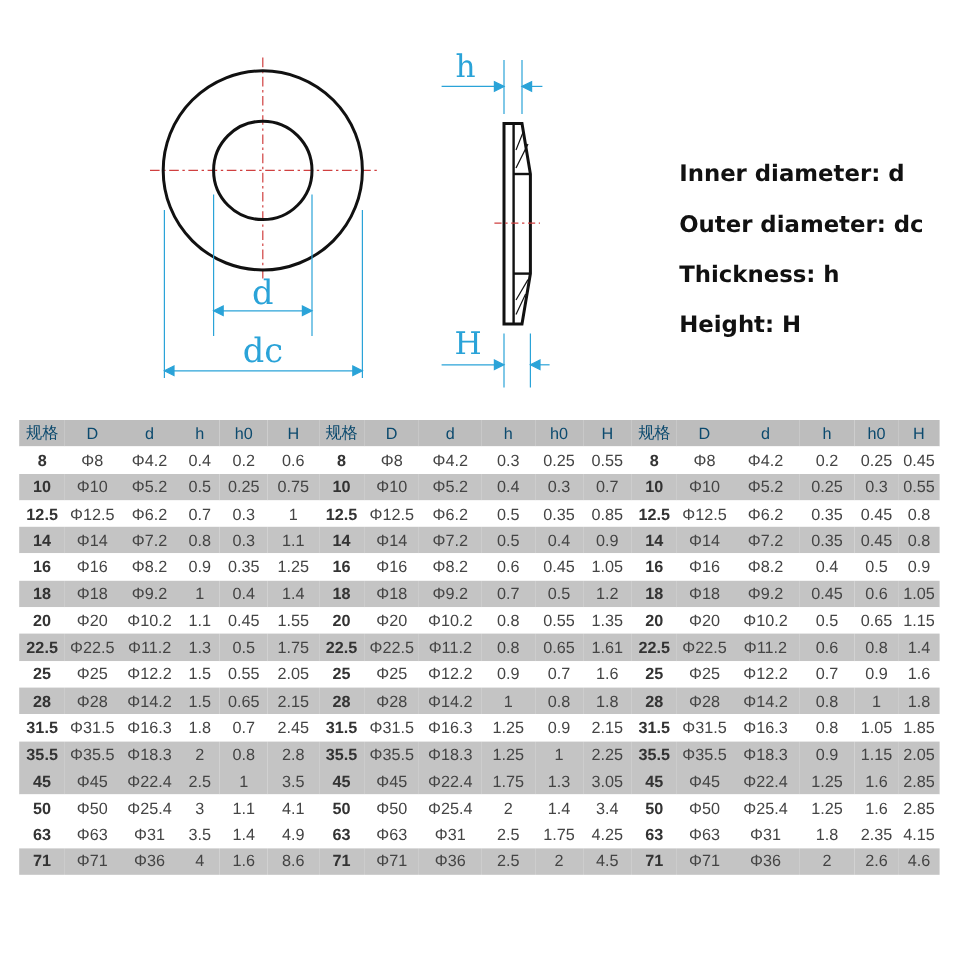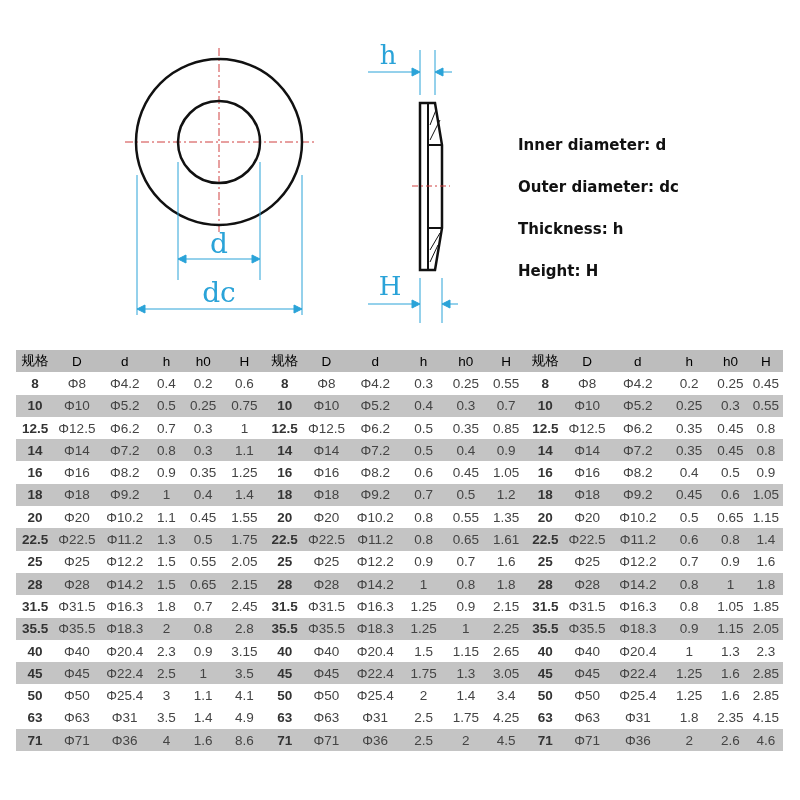--- a/index.html
+++ b/index.html
@@ -1,22 +1,22 @@
 <!DOCTYPE html>
 <html><head>
 <meta charset="utf-8">
 <style>
   html,body{margin:0;padding:0;background:#fff;}
   body{width:800px;height:800px;position:relative;overflow:hidden;font-family:"Liberation Sans",sans-serif;}
   #drawing{position:absolute;left:0;top:0;width:800px;height:340px;}
   .labels{position:absolute;left:518px;top:128px;}
-  .labels div{font-family:"DejaVu Sans",sans-serif;font-weight:bold;font-size:15px;color:#111;height:42px;line-height:34px;}
+  .labels div{font-family:"DejaVu Sans",sans-serif;font-weight:bold;font-size:19px;color:#111;height:42px;line-height:34px;margin-left:48px;}
   #spec-table{position:absolute;left:16px;top:350px;width:767px;border-collapse:collapse;table-layout:fixed;}
   #spec-table th,#spec-table td{height:22.3px;padding:0;text-align:center;font-size:13.5px;color:#444;white-space:nowrap;}
-  #spec-table th{background:#bdbdbd;font-weight:normal;color:#000000;}
+  #spec-table th{background:#bdbdbd;font-weight:normal;color:#0c4a6e;}
   #spec-table tr.odd td{background:#fff;}
   #spec-table tr.even td{background:#c4c4c4;}
   #spec-table td.spec{font-weight:bold;color:#333;}
 </style>
 </head>
 <body>
 
 <svg id="drawing" viewBox="0 0 800 340" xmlns="http://www.w3.org/2000/svg">
   <g>
     <line x1="219" y1="48" x2="219" y2="232" stroke="#d04040" stroke-width="1" stroke-dasharray="8,3,2,3"></line>
@@ -351,40 +351,20 @@
         <td>1.25</td>
         <td>1</td>
         <td>2.25</td>
         <td class="spec">35.5</td>
         <td>Φ35.5</td>
         <td>Φ18.3</td>
         <td>0.9</td>
         <td>1.15</td>
         <td>2.05</td>
       </tr>
-      <tr class="odd">
-        <td class="spec">40</td>
-        <td>Φ40</td>
-        <td>Φ20.4</td>
-        <td>2.3</td>
-        <td>0.9</td>
-        <td>3.15</td>
-        <td class="spec">40</td>
-        <td>Φ40</td>
-        <td>Φ20.4</td>
-        <td>1.5</td>
-        <td>1.15</td>
-        <td>2.65</td>
-        <td class="spec">40</td>
-        <td>Φ40</td>
-        <td>Φ20.4</td>
-        <td>1</td>
-        <td>1.3</td>
-        <td>2.3</td>
-      </tr>
       <tr class="even">
         <td class="spec">45</td>
         <td>Φ45</td>
         <td>Φ22.4</td>
         <td>2.5</td>
         <td>1</td>
         <td>3.5</td>
         <td class="spec">45</td>
         <td>Φ45</td>
         <td>Φ22.4</td>

